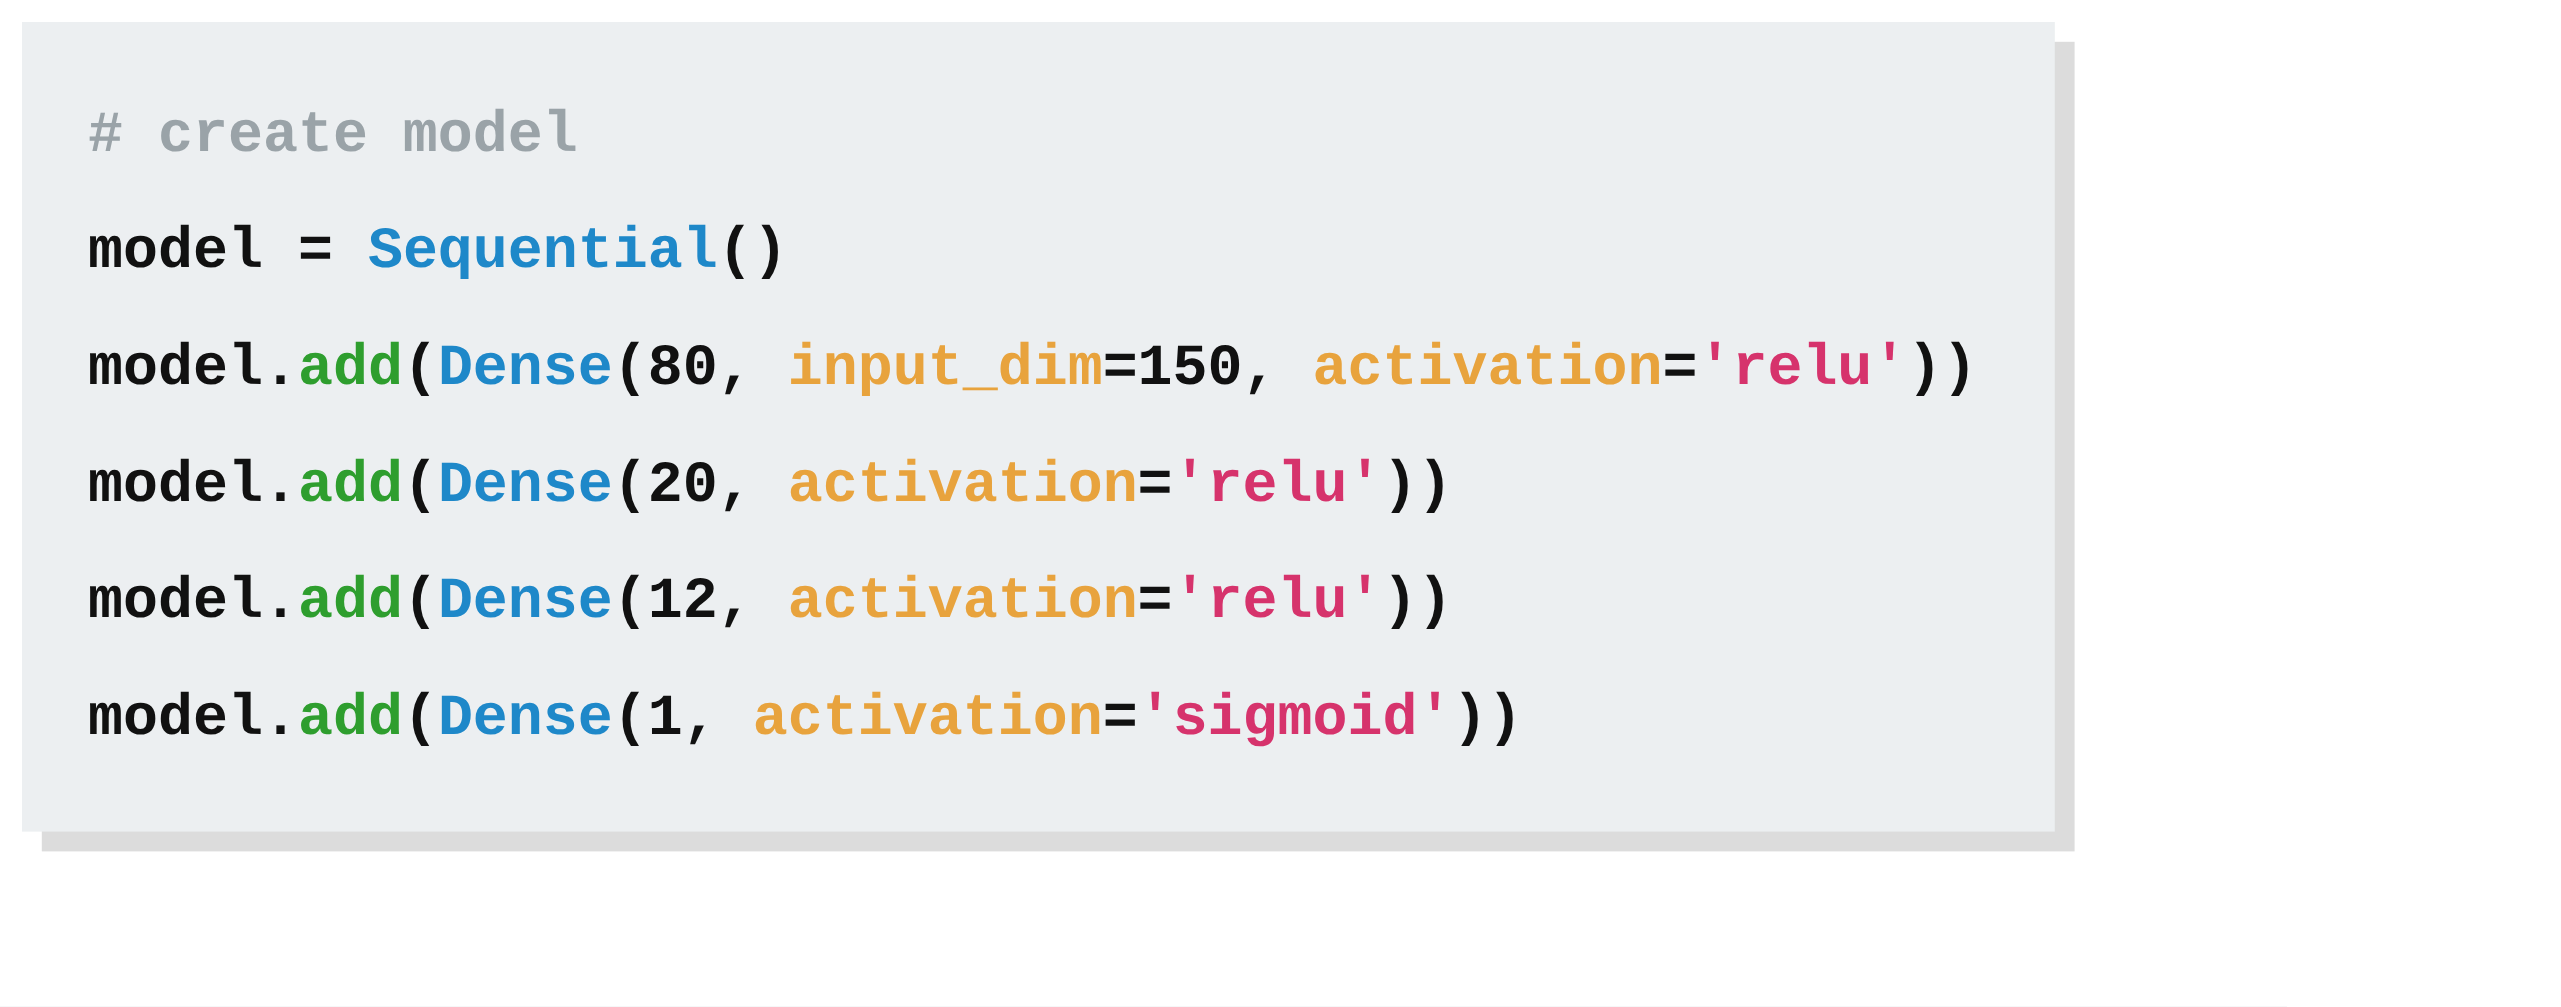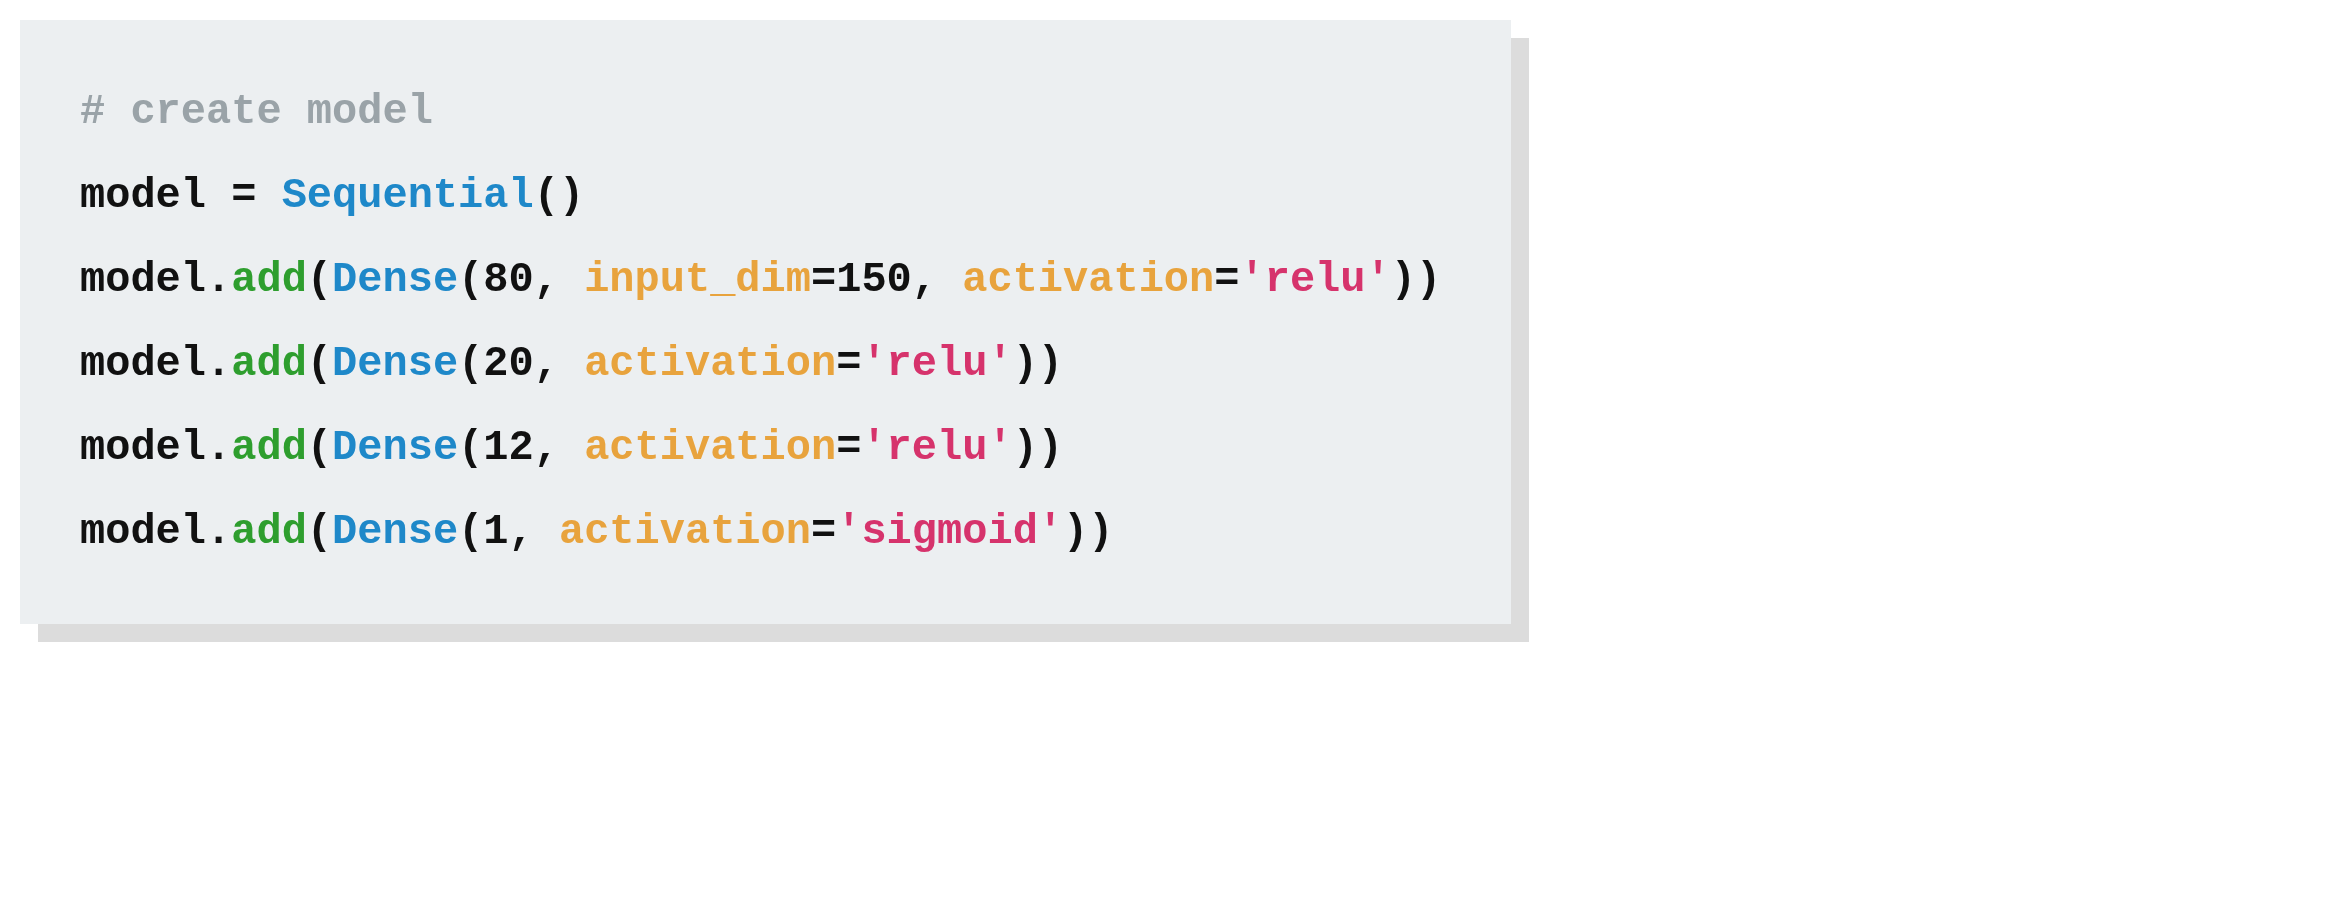--- a/index.html
+++ b/index.html
@@ -21,21 +21,21 @@
     left: 18px;
     right: -18px;
     bottom: -18px;
     background: #dcdcdc;
     z-index: 0;
   }
   .code-block {
     position: relative;
     background: #eceff1;
     padding: 50px 70px 50px 60px;
-    font-size: 42px;
+    font-size: 53px;
     line-height: 2.0;
     font-weight: bold;
     z-index: 1;
     white-space: pre;
   }
   .tok-comment { color: #9aa3a8; }
   .tok-default { color: #111111; }
   .tok-class   { color: #1e88c9; }
   .tok-method  { color: #2e9e2e; }
   .tok-kw      { color: #e8a33d; }

